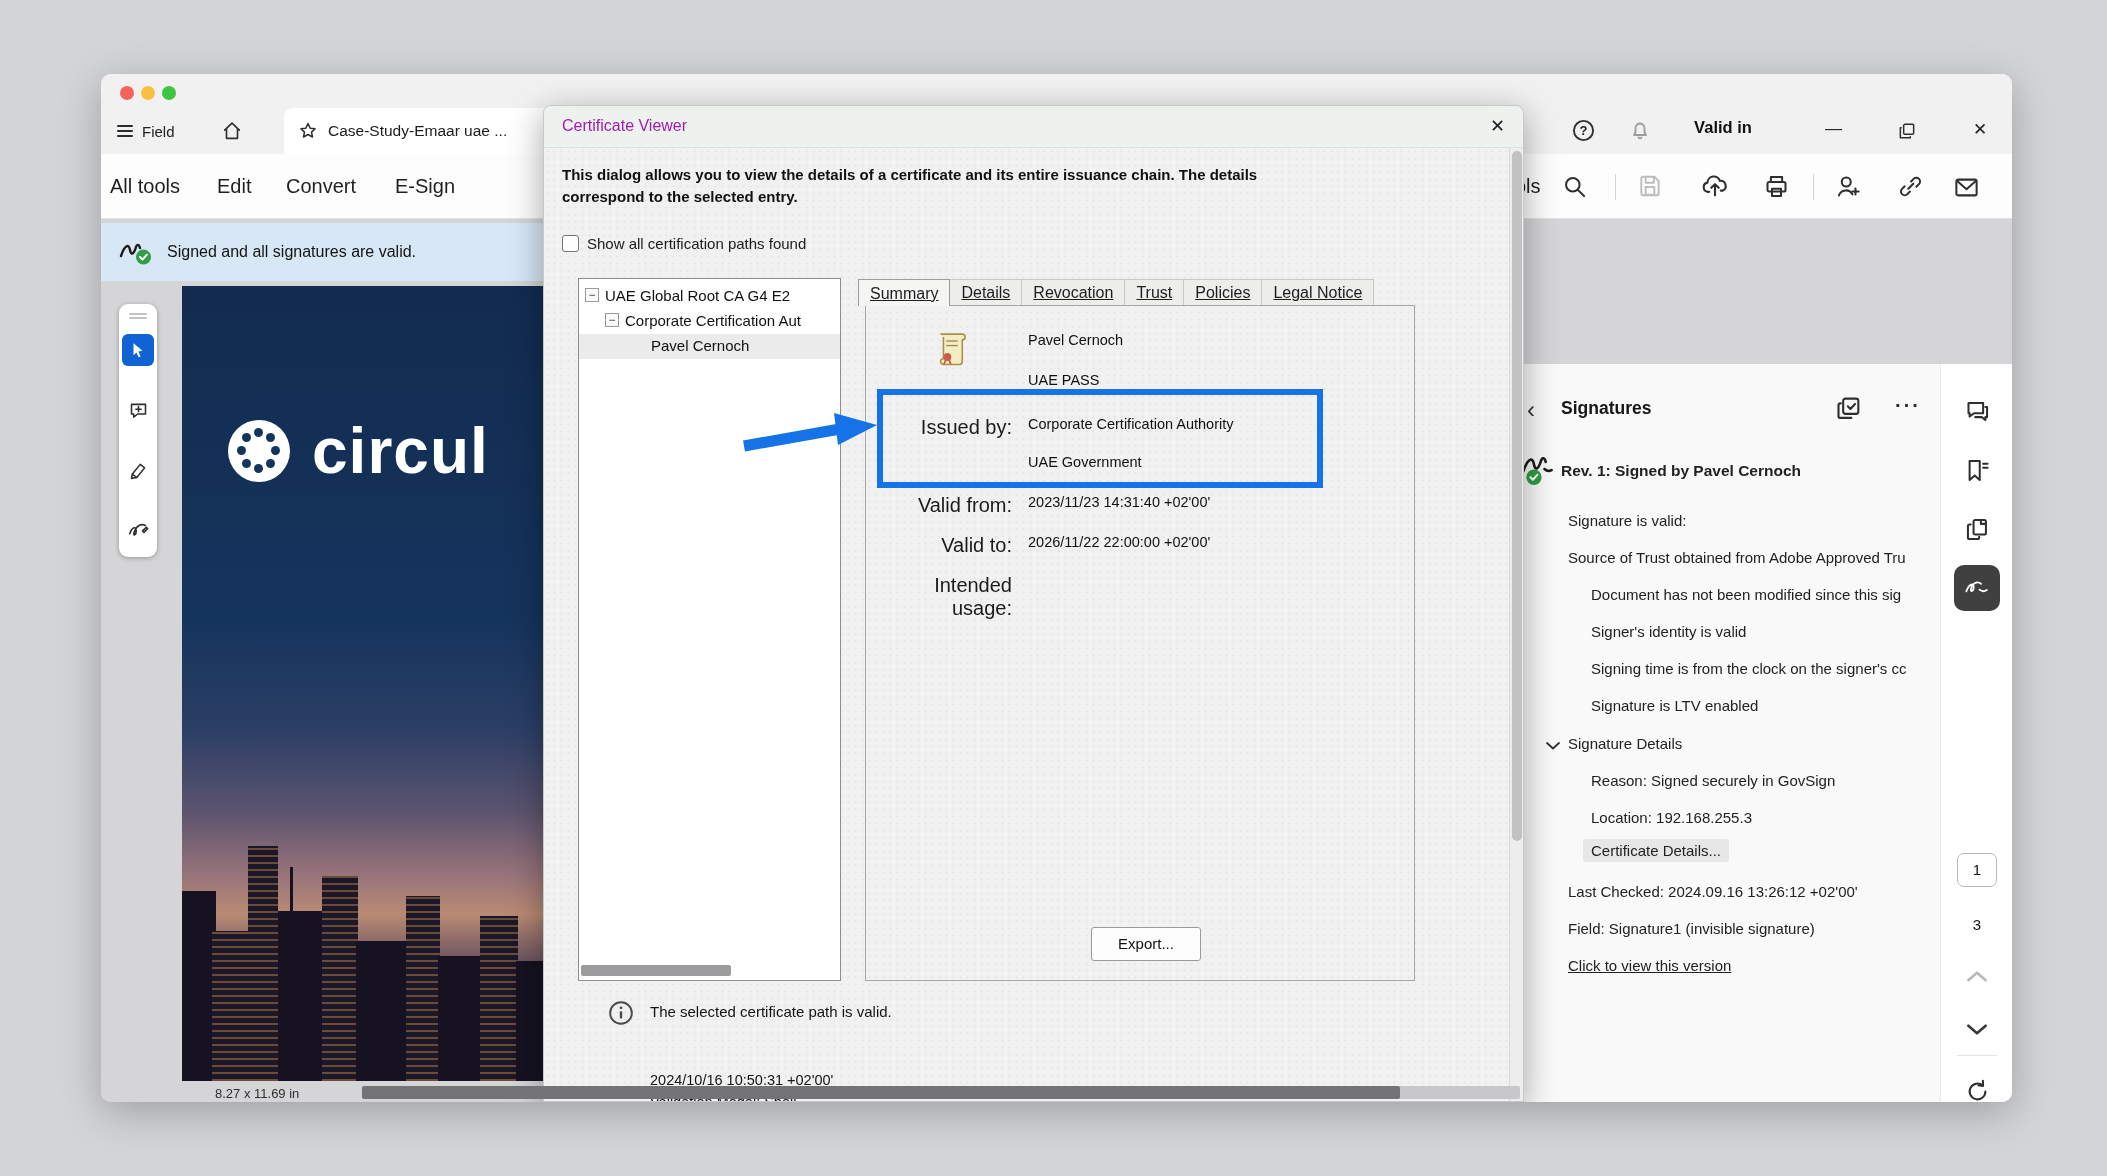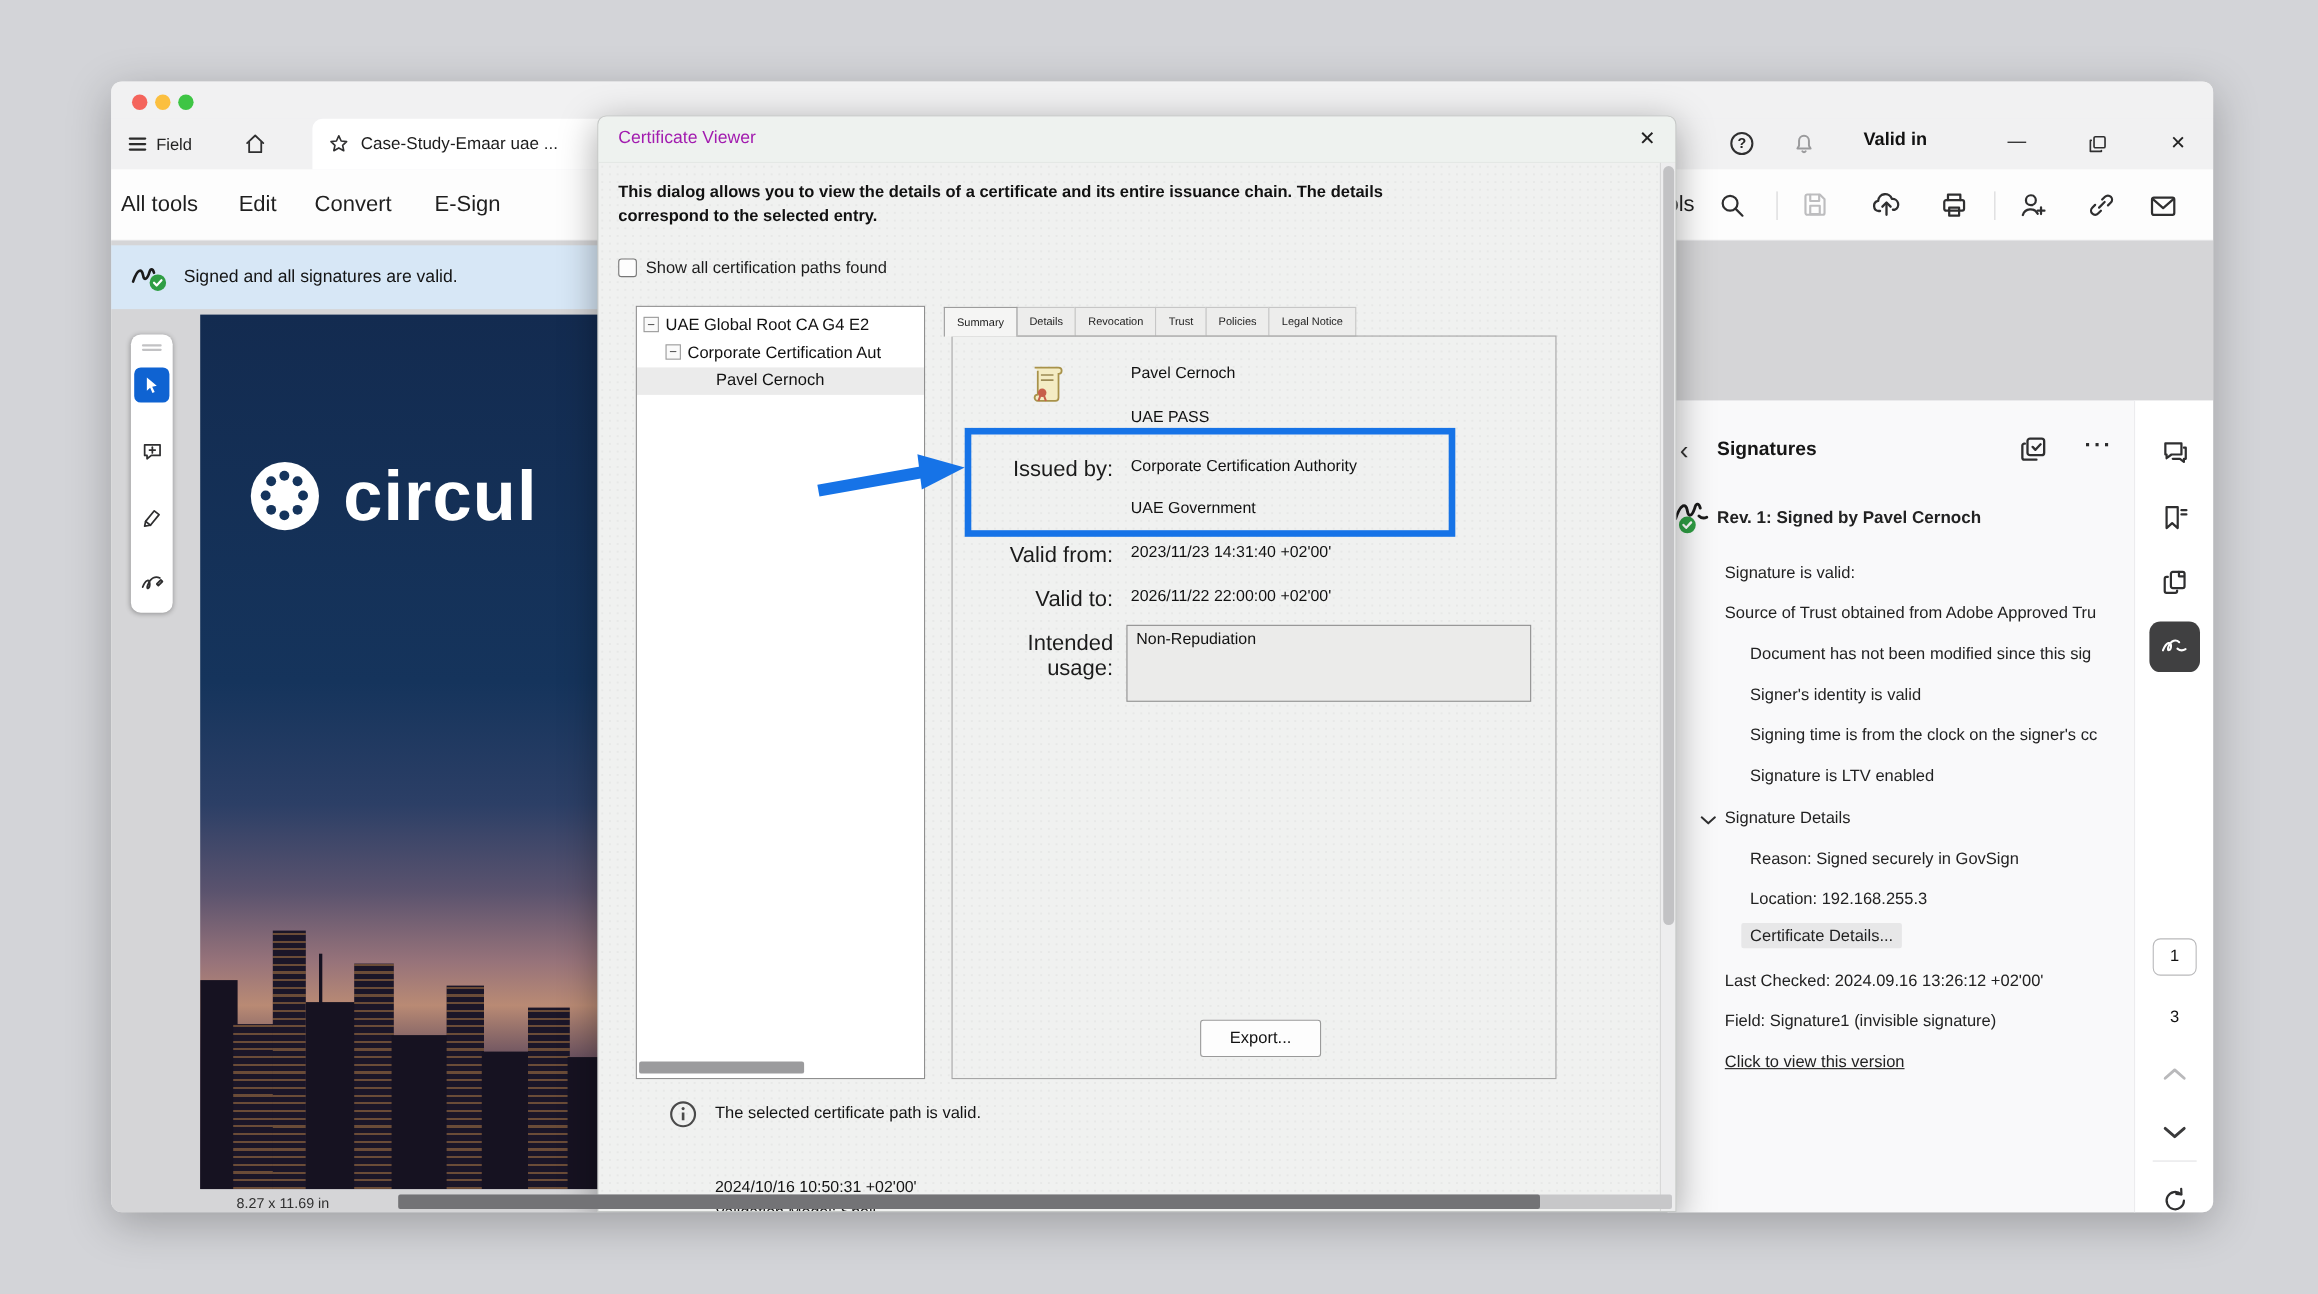--- a/index.html
+++ b/index.html
@@ -84,21 +84,21 @@
   .chklbl { left:43px; top:129px; font-size:15px; color:#1b1b1b; }
 
   .tree { left:34px; top:172px; width:263px; height:703px; background:#fff; border:1px solid #8f8f8f; overflow:hidden; }
   .trow { left:0; width:263px; height:25px; font-size:15px; color:#111; white-space:nowrap; }
   .texp { position:absolute; top:4px; width:14px; height:14px; border:1px solid #9a9a9a; background:#fafafa;
           font-size:12px; line-height:12px; text-align:center; color:#444; }
   .tlabel { position:absolute; top:3px; }
   .tree-hscroll { left:2px; top:686px; width:150px; height:11px; background:#9b9b9d; border-radius:2px; }
 
   .tabs { left:315px; top:173px; height:27px; display:flex; }
-  .tab { font-size:10px; color:#1d1d1d; padding:0 11px; line-height:25px; background:#ededec; border:1px solid #c6c6c6; margin-left:-1px; }
+  .tab { font-size:16px; color:#1d1d1d; padding:0 11px; line-height:25px; background:#ededec; border:1px solid #c6c6c6; margin-left:-1px;text-decoration:underline; }
   .tab.active { background:#f5f5f4; border:1px solid #9c9c9c; border-bottom:none; line-height:27px; z-index:2; }
 
   .sumbox { left:321px; top:199px; width:550px; height:676px; border:1px solid #a6a6a6; }
   .lab { width:130px; left:16px; text-align:right; font-size:20px; color:#1b1b1b; }
   .val { left:162px; font-size:14.5px; color:#111; white-space:nowrap; }
   .bluerect { left:11px; top:83px; width:446px; height:99px; border:6px solid #1673e7; }
   .usagebox { left:158px; top:262px; width:368px; height:70px; background:#ebebea; border:1px solid #8f8f8f; }
   .usagebox .val { left:8px; top:4px; }
   .exportbtn { left:225px; top:621px; width:110px; height:34px; background:#fdfdfd; border:1px solid #9a9a9a; border-radius:3px;
                font-size:15px; color:#111; text-align:center; line-height:32px; }
@@ -438,23 +438,20 @@
       <div class="abs lab" style="top:110px">Issued by:</div>
       <div class="abs val" style="top:110px">Corporate Certification Authority</div>
       <div class="abs val" style="top:148px">UAE Government</div>
 
       <div class="abs lab" style="top:188px">Valid from:</div>
       <div class="abs val" style="top:188px">2023/11/23 14:31:40 +02'00'</div>
       <div class="abs lab" style="top:228px">Valid to:</div>
       <div class="abs val" style="top:228px">2026/11/22 22:00:00 +02'00'</div>
 
       <div class="abs lab" style="top:268px">Intended usage:</div>
-      <div class="abs usagebox">
-        <div class="abs val">Non-Repudiation</div>
-      </div>
 
       <div class="abs exportbtn">Export...</div>
     </div>
 
     <svg class="abs" style="left:192px;top:300px" width="145" height="48" viewBox="0 0 145 48">
       <line x1="8" y1="40" x2="104" y2="23" stroke="#1673e7" stroke-width="11"></line>
       <polygon points="98,7 141,19 102,39" fill="#1673e7"></polygon>
     </svg>
 
     <div class="abs" style="left:64px;top:894px">

